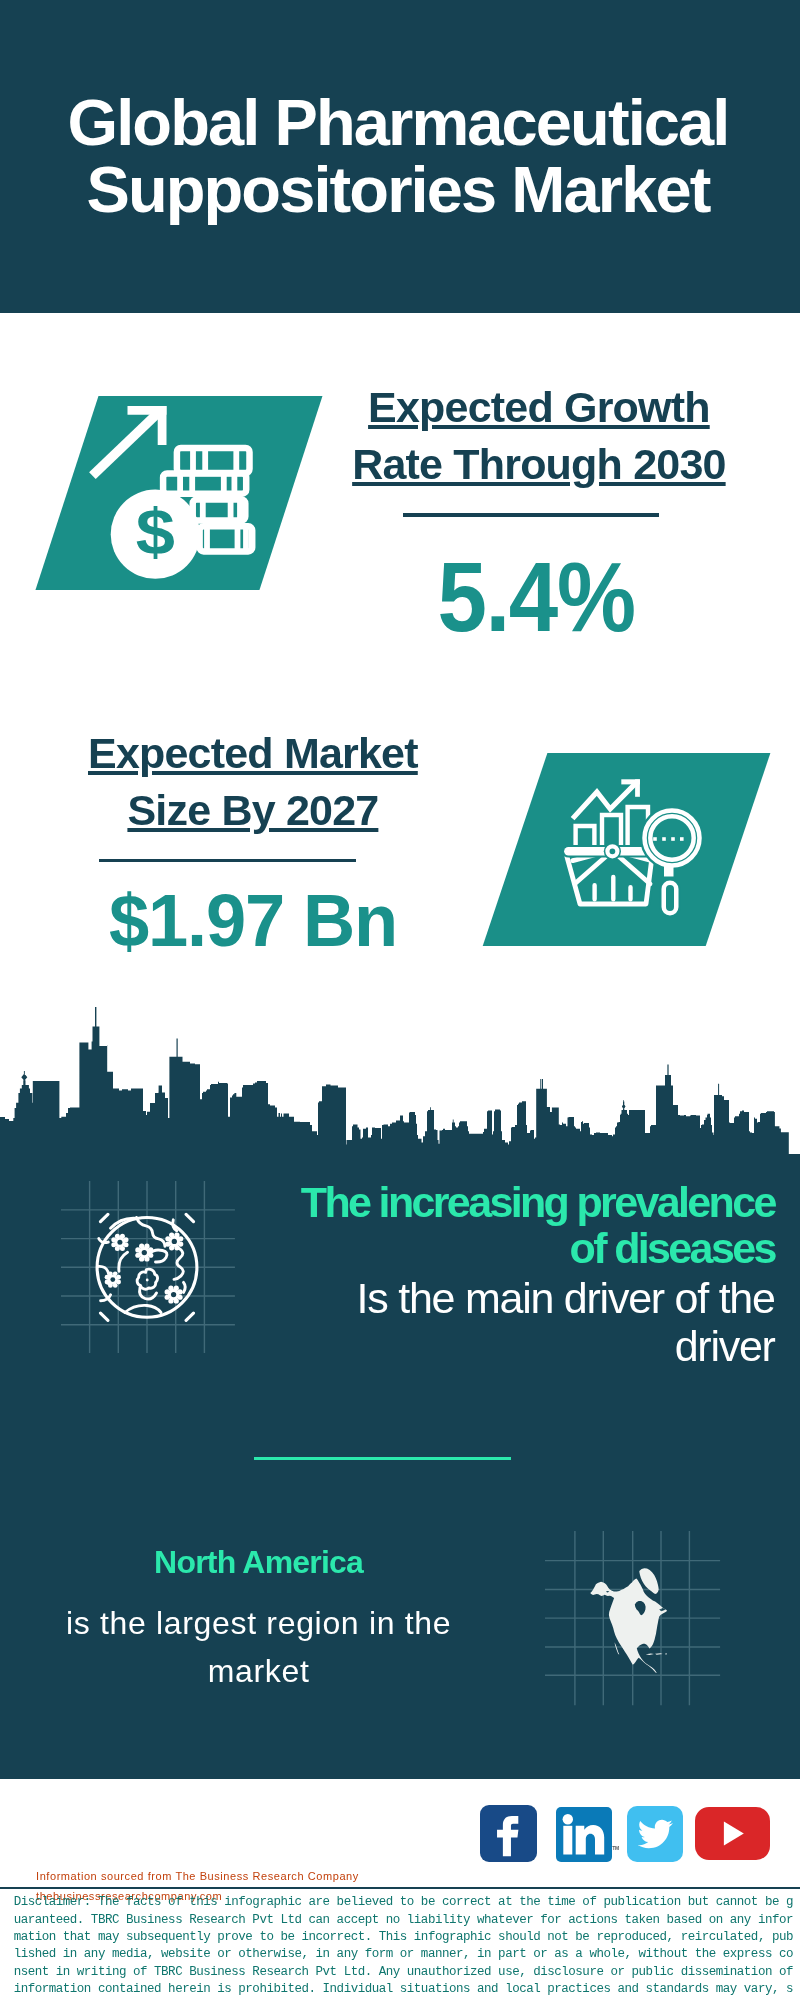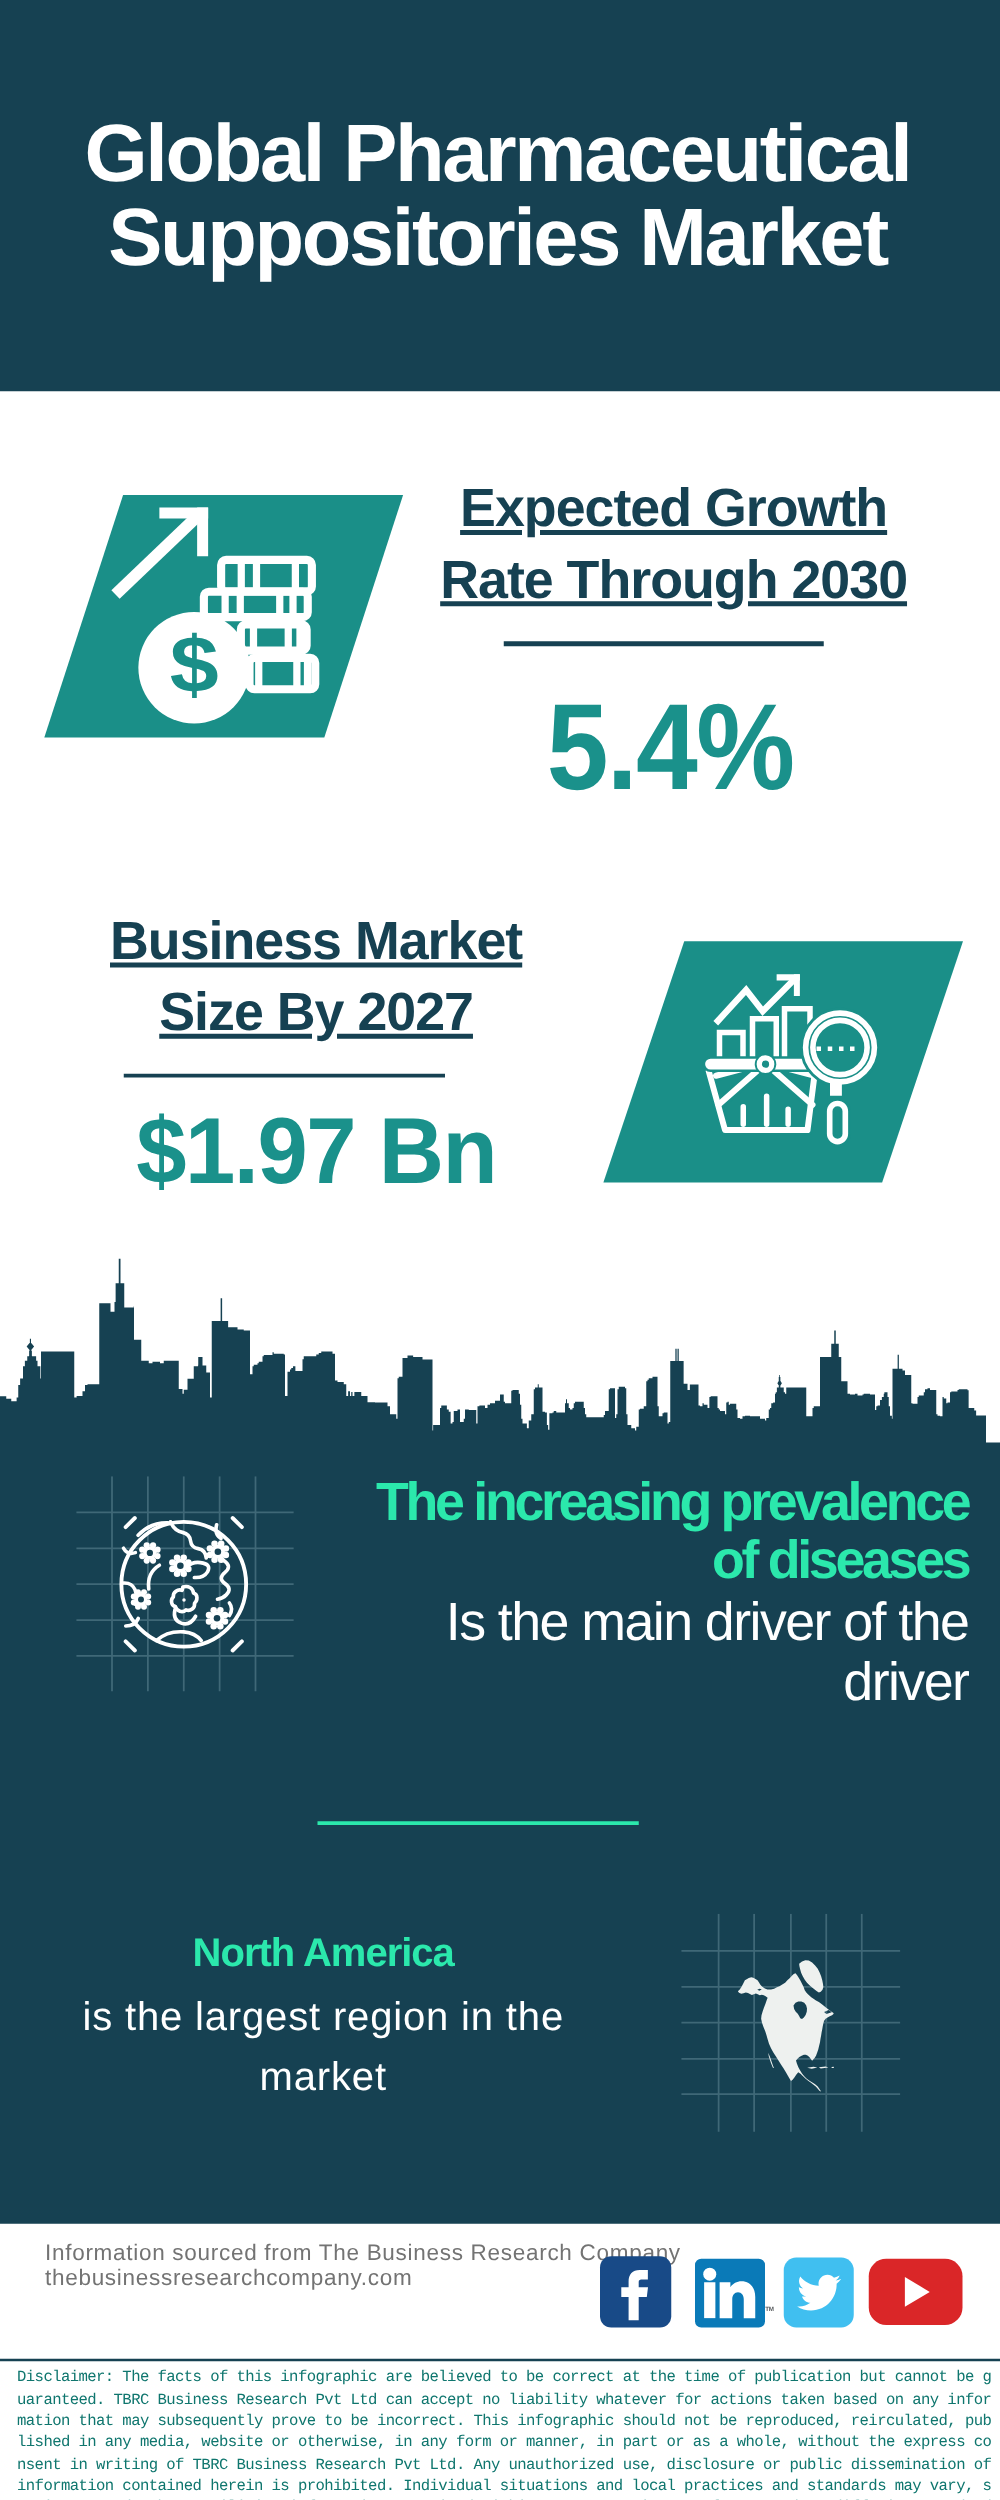--- a/index.html
+++ b/index.html
@@ -43,25 +43,25 @@
   #msg1{position:absolute;left:264.7px;top:1179.8px;width:510px;text-align:right;
     font-size:43px;color:#ffffff;letter-spacing:-1.25px;}
   #msg1 .hl{color:#2BE8AC;font-weight:bold;display:block;letter-spacing:-2.65px;line-height:45.9px;}
   #msg1 .rest{display:block;line-height:48.1px;margin-top:2.4px;}
 
   #green-rule{left:254px;top:1456.6px;width:257px;height:3.2px;background:#2BE8AC;}
 
   #msg2{position:absolute;left:56.1px;top:1536.6px;width:405px;text-align:center;
     font-size:32px;color:#ffffff;letter-spacing:0.67px;}
   #msg2 .hl{color:#2BE8AC;font-weight:bold;display:block;letter-spacing:-0.79px;line-height:50.5px;}
-  #msg2 .rest{display:block;line-height:48.25px;margin-top:2px;}
-
-  
-  #src-text{position:absolute;left:36px;top:1792px;font-size:18px;line-height:20.3px;
-    color:#737373;letter-spacing:0.57px;}
+  #msg2 .rest{display:block;line-height:48.25px;margin-top:12px;}
+
+  
+  #src-text{position:absolute;left:36px;top:1866px;font-size:11px;line-height:20.3px;
+    color:#c2410c;letter-spacing:0.57px;}
   #src-text span{display:block;}
   .social{position:absolute;}
   #fb{left:480.3px;top:1804.8px;width:56.3px;height:57.5px;background:#184A87;border-radius:9px;}
   #li{left:556.2px;top:1807.1px;width:55.7px;height:55.2px;background:#0A7AB8;border-radius:5px;}
   #tw{left:627.2px;top:1805.5px;width:56.3px;height:56px;background:#40BFF0;border-radius:10px;}
   #yt{left:695.4px;top:1807.4px;width:74.5px;height:52.8px;background:#DA2628;border-radius:14px;}
   #li-tm{position:absolute;left:612.2px;top:1845.4px;font-size:5px;color:#55595c;font-weight:bold;letter-spacing:-0.2px;}
 
   #disc-rule{left:0;top:1886.6px;width:800px;height:2.9px;background:#164152;}
   #disclaimer{position:absolute;left:7px;top:1894.3px;width:786px;font-size:12.5px;
@@ -149,21 +149,21 @@
       </g>
       <g fill="#ffffff">
         <rect x="93.2" y="62.2" width="3.6" height="3.6"></rect>
         <rect x="102.2" y="62.2" width="3.6" height="3.6"></rect>
         <rect x="111.2" y="62.2" width="3.6" height="3.6"></rect>
         <rect x="120" y="62.2" width="3.6" height="3.6"></rect>
       </g>
     </g>
   </svg>
 
-  <div class="stat-title" id="stat2-title"><span>Business Market</span><br><span>Size By 2027</span></div>
+  <div class="stat-title" id="stat2-title"><span>Expected Market</span><br><span>Size By 2027</span></div>
   <div class="rule abs" id="rule2"></div>
   <div class="stat-value" id="stat2-value">$1.97 Bn</div>
 
   <div class="abs" id="dark-fill"></div>
   <svg class="abs" id="dark-panel" width="800" height="779" viewBox="0 0 800 779">
     <path d="M0 117H5V119H9V121H13.3V118H14.6V108H16.1V102.8H18.4V93H19.9V88.5H21.8V85H27.8V85H28.9V88.5H30V93H32.3V102.8H32.8V81.1H59.4V118H61.3V116.8H66V113H68V108H70V107.4H79.4V42.5H88.4V49.4H91.6V41.6H92.5V26.6H99.4V45.9H107V44.9H107.2V71.8H113V88.6H119V90.5H122V89.3H128V90.5H131V88.6H143V111.1H146V114.9H147V111.8H150V103H155V93H158.5V91.8H158.6V85.5H162V92.4H165V98H168V118H169.4V118H169.4V56.8H182.5V61.8H190V63.6H195V64.3H200V99.3H202V93H203V91.8H206V90.5H207V89.3H210V84.9H211V84H218V81.8H219V83H227V83.6H228V116.8H230V97.4H232V95.5H233V94.3H234.4V93H236.3V96.8H242V87.4H243V84.9H253V83.6H255V82.4H257V81.1H266V83H268V104.3H270V105.5H275V107.4H277V116.8H278.5V113H280V116.8H281V113.6H282V116.8H283.5V113.6H289V116.8H294V121.8H300V121.9H310V125H312V131.3H317V135H318V102.5H319V101.3H322V86.3H326V84.4H330.5V85.6H338V87.5H346V144.4H346.5V140H352V126.3H353V124.4H357.5V127.5H359V129.4H360.5V138.8H362V137.5H363V128.8H366V127.5H368V137.5H371V135H372V127.5H375V128H381V138.8H382V125H383.5V124.4H388V126.3H390V123.8H392V122.5H396V120.6H400V115.6H403V121.3H404V122.5H409V112.5H410V111.9H415V115H416V123.8H417V135H418V138.8H421.5V142.5H423V136.3H425V131.3H427V111.3H428V110H430.2V107.3H431V110H434V129.4H436V130H437.5V140H438.5V143.8H439.5V130.6H442V130H443V128.8H445V130H452V122.5H452.8V119.4H453.6V122.5H455V126.3H456V127.5H458V126.3H459V122.5H460V121.3H467V126.3H468V131.3H469V133.8H483V131.9H484V128.8H487V111.3H488V110.6H492V134.4H493V131.3H494V111.3H495V109.4H500V110.6H501V131.3H502V140H505V142.5H508V144.4H509V141.3H511V127.5H512V126.9H515V125H517V105H518V103.8H519V102.5H522V101.3H526V125H527V133H530V130.6H531V130H534V138.8H535V137.5H536.2V88.8H546.9V106.9H550V111.9H551.9V107.5H558.8V124.4H560V125H562V122.5H563V123.8H566V126.3H567.5V117.5H568.5V116.9H574V126.3H575V127.5H576V128.8H580V131.3H581V121.9H582V121.3H583V123.8H584V123H589V127.5H590V134.4H592V135H594V133H596V132.5H600V133H608V135H612V136.3H613V134.4H615V127.5H616V126.3H617V122.5H618.5V121.9H620V115H620.6V113.8H621.5V110H626V110H627V113.8H628V115H629V110H644V110H645V133H650V126.3H651V125H656V85.6H665V75H671V85.6H673V105H678V115H680V115.6H684V115H686V116.3H690V115.6H691V115H696V115.6H700V128H701V125H702V124.4H704V120H705.5V117.5H707V115H707.5V113.8H710V117.5H711V125H712V132.5H713.5V135H714V95H722V96.3H724V100H729V122.5H730V123H734V117.5H735V116.3H739V113.8H740V111.3H742V110.6H744V111.9H749V131.3H750V132.5H752V133H754V117.5H755V118.8H757V122.5H758V121.9H760V113.8H761V113.1H766V111.9H767V111.3H774V112.1H774.9V126.3H779.4V128.4H780.9V132.3H788.8V153.9H800V153.9H800V160H0ZM23.3 80.3H25.5V86H23.3ZM95 7H96.4V27H95ZM176.5 38.6H177.7V58H176.5ZM540.3 79H541.3V90H540.3ZM542 79H543V90H542ZM623 101.5H624.3V111H623ZM667.4 64.4H668.6V76H667.4ZM718.1 83.7H719.1V96H718.1ZM24.3 73.6L27.3 77.2L24.3 80.8L21.3 77.2ZM623.7 103.5L625.5 106.5L623.7 109.5L621.9 106.5ZM23.9 71H24.8V75H23.9ZM623.4 100H624V104H623.4Z" fill="#164152"></path>
   </svg>
 
   <svg class="abs" id="icon-globe" style="left:61.4px;top:1180.6px;" width="176" height="174" viewBox="0 0 176 174" fill="none">
     <g stroke="#7ba0ad" stroke-width="1.4" opacity="0.42">

